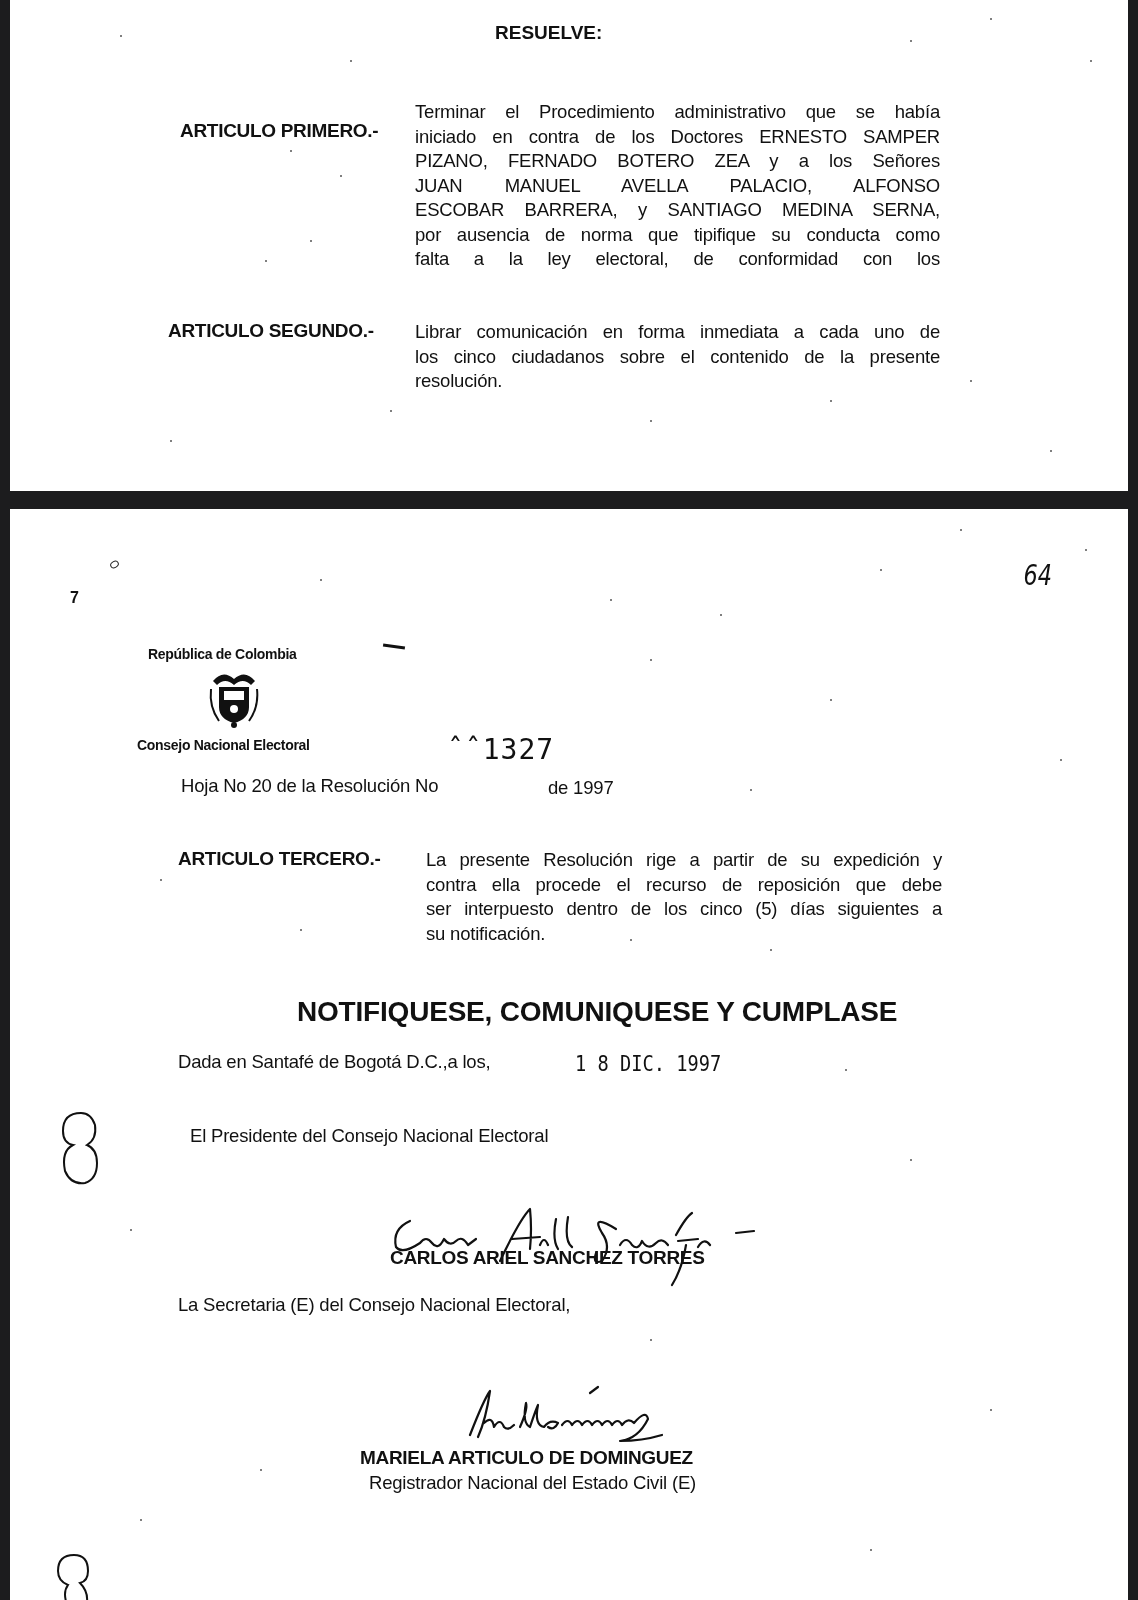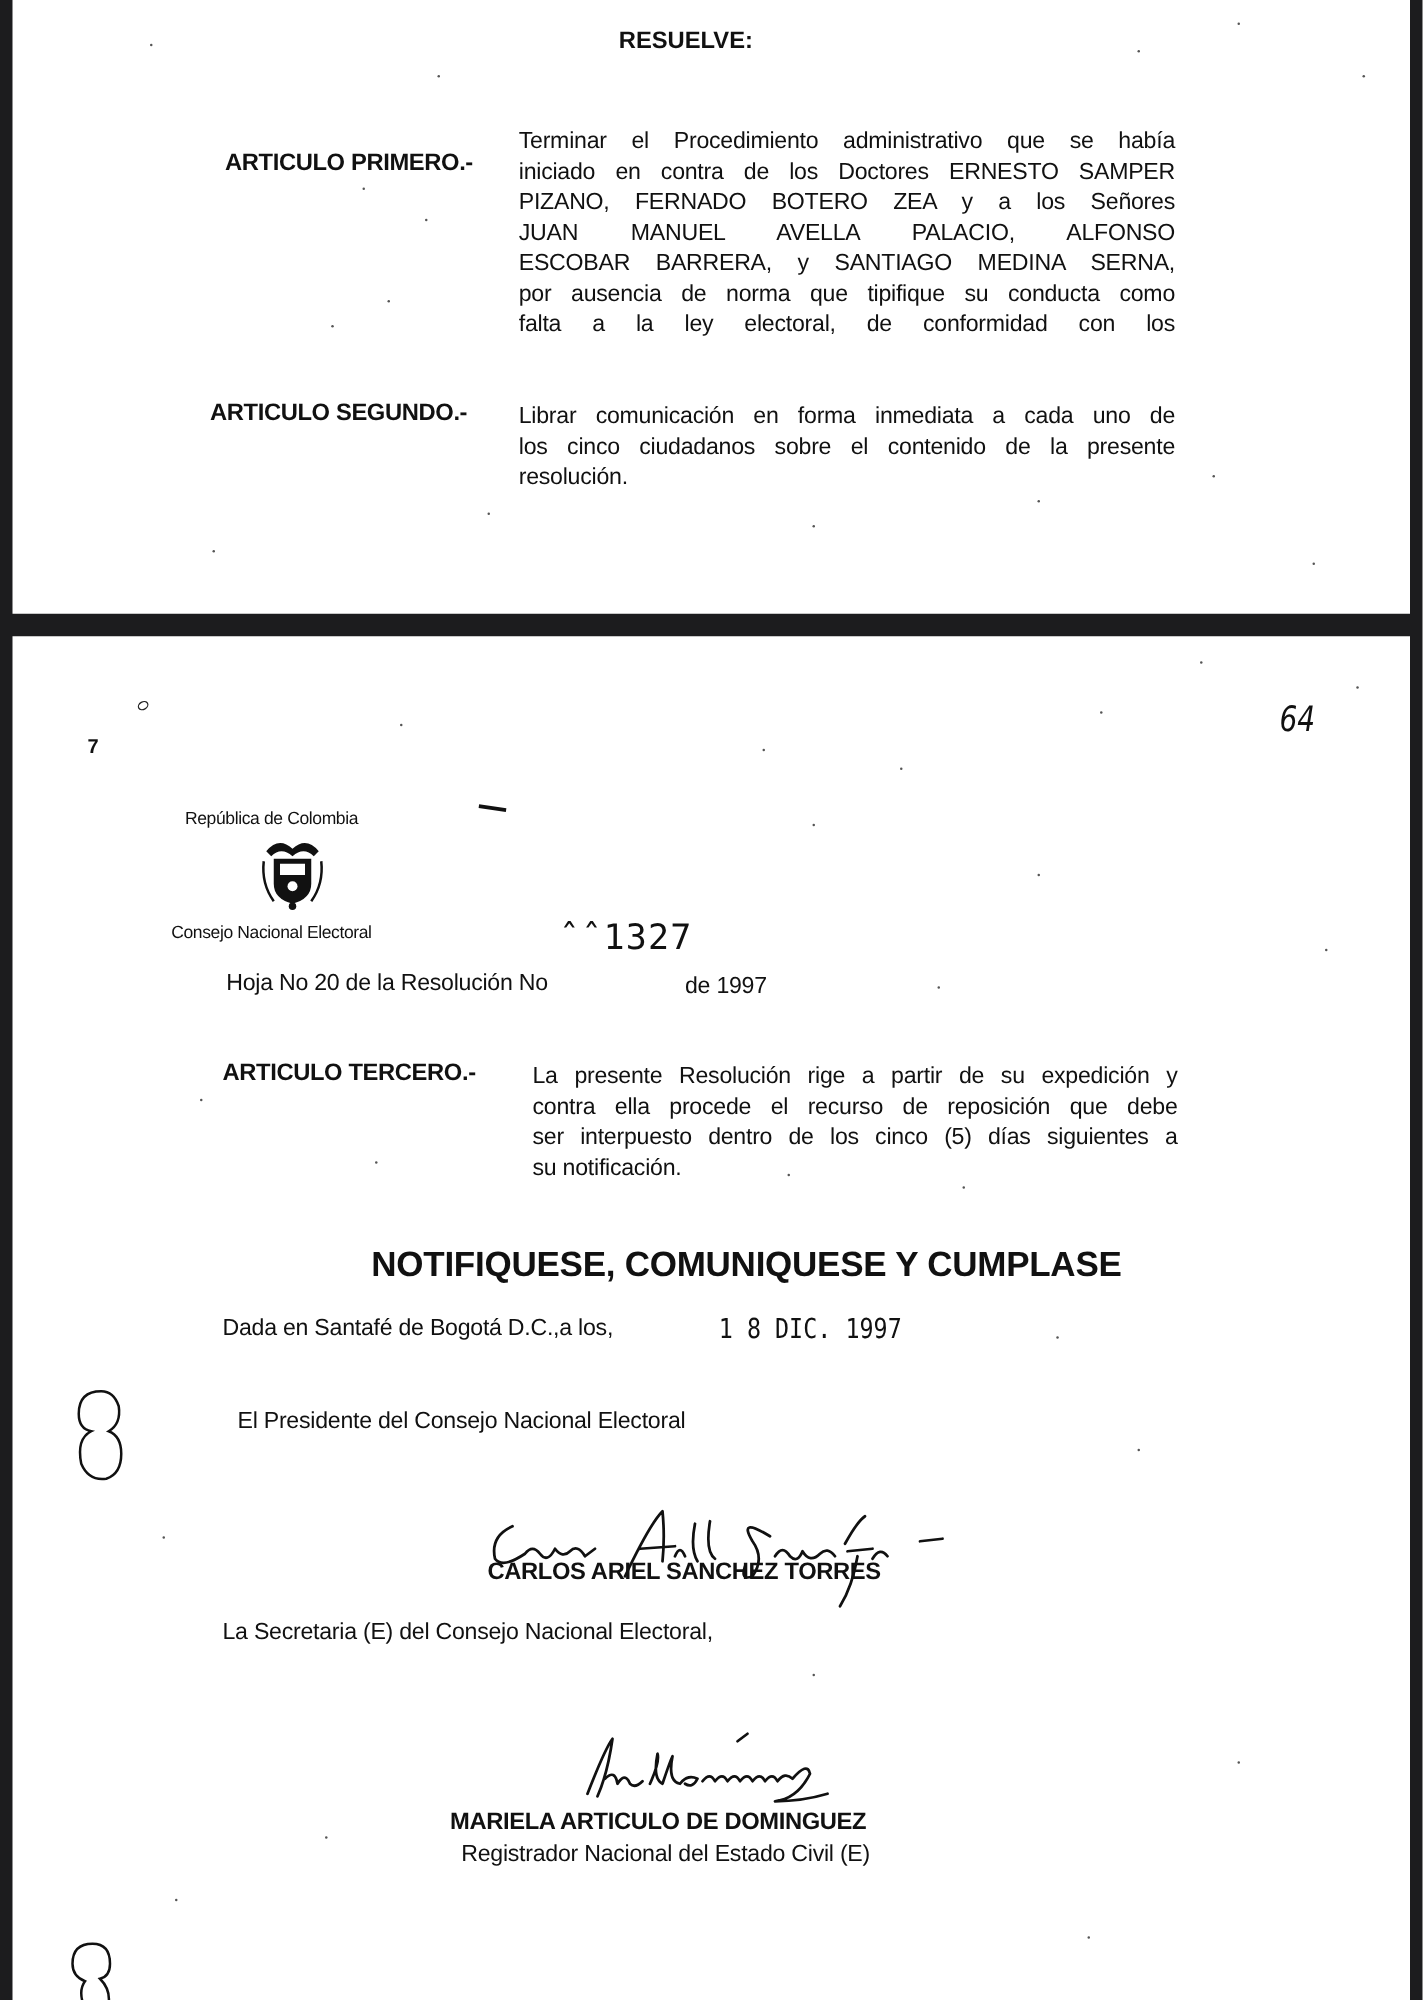--- a/index.html
+++ b/index.html
@@ -19,21 +19,21 @@
   .abs { position: absolute; }
   .bold { font-weight: bold; }
   .art-label { font-weight: bold; font-size: 19px; letter-spacing: -0.3px; white-space: nowrap; }
   .art-body { font-size: 18.5px; line-height: 24.5px; text-align: justify; letter-spacing: -0.2px; }
   .art-body span { display: block; }
   .justify-line { text-align: justify; text-align-last: justify; }
   .heading-resuelve { font-weight: bold; font-size: 19px; }
   .notif { font-weight: bold; font-size: 28px; letter-spacing: -0.2px; }
   .line18 { font-size: 18.5px; letter-spacing: -0.2px; white-space: nowrap; }
   .stamp { font-family: "DejaVu Sans Mono", monospace; }
-  .header-small { font-weight: normal; font-size: 14px; letter-spacing: -0.3px; }
+  .header-small { font-weight: bold; font-size: 14px; letter-spacing: -0.3px; }
   .sig-svg path { fill: none; stroke: #111; stroke-width: 2.2; stroke-linecap: round; stroke-linejoin: round; }
   .speck { position: absolute; width: 2px; height: 2px; background: #555; border-radius: 50%; }
 </style>
 </head>
 <body>
 
 <div class="page" id="page-top">
 
   <div class="abs heading-resuelve" style="left:485px; top:22px;">RESUELVE:</div>
 

